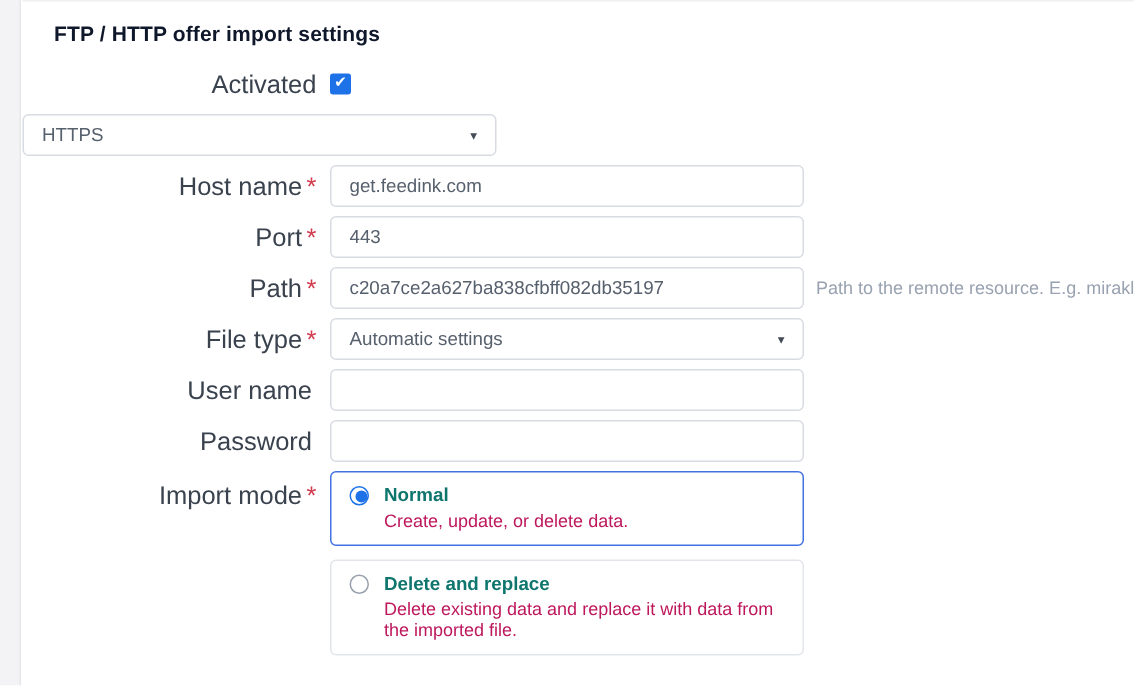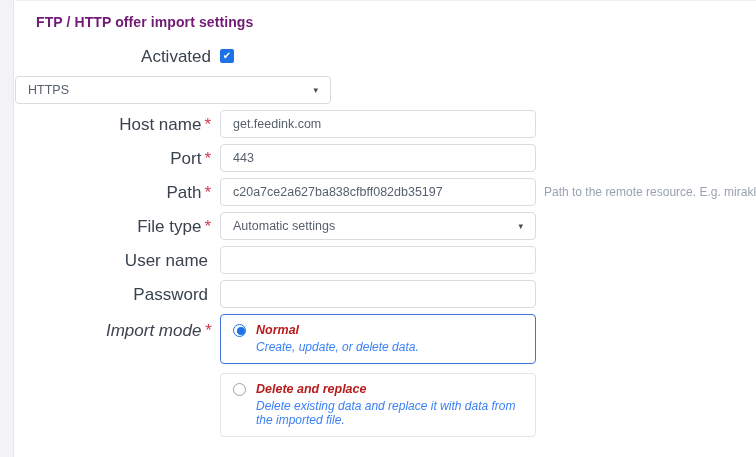--- a/index.html
+++ b/index.html
@@ -14,26 +14,26 @@
   .left-strip {
     position:absolute; left:0; top:0; width:14px; height:100%;
     background:#f3f3f5; border-right:1px solid #e7e7ea;
   }
   .content {
     position:absolute; left:15px; top:0; right:0; bottom:0;
     background:#fff; border-top:1px solid #f0f0f1;
   }
   .page-title {
     margin:13px 0 0 21px;
-    font-size:14px; font-weight:bold; color:#701a75;
+    font-size:14px; font-weight:bold; color:#0f172a;
     letter-spacing:.1px;
   }
   .form { margin-top:17px; }
   .row { display:flex; align-items:center; margin-bottom:6px; }
-  .row.top-align { align-items:flex-start;font-style:italic; }
+  .row.top-align { align-items:flex-start; }
   .row-label {
     width:205px; flex:none; text-align:right; padding-right:9px;
     font-size:17px; color:#3a424e; line-height:15px;
   }
   .row-label .req { color:#d23b4e; margin-left:3px; }
   .checkbox-row { height:18px; margin-bottom:11px; }
   .checkbox {
     width:14px; height:14px; border-radius:2px;
     background:#1d72e8; color:#fff;
     font-size:10px; line-height:14px; text-align:center;
@@ -69,22 +69,22 @@
   .radio {
     width:13px; height:13px; border-radius:50%;
     border:1px solid #98a1ad; background:#fff; flex:none;
     position:relative; margin-right:10px;
   }
   .radio.checked { border-color:#1d72e8; }
   .radio.checked::after {
     content:""; position:absolute; left:2.5px; top:2.5px;
     width:8px; height:8px; border-radius:50%; background:#1d72e8;
   }
-  .mode-title { font-size:12.5px; font-weight:bold; color:#b91c1c; }
-  .mode-desc { margin:3px 0 0 23px; font-size:12px; color:#3b82f6; }
+  .mode-title { font-size:12.5px; font-weight:bold; color:#0f766e; }
+  .mode-desc { margin:3px 0 0 23px; font-size:12px; color:#be185d; }
 </style>
 </head>
 <body>
 
 <div class="left-strip"></div>
 
 <div class="content">
 
   <div class="page-title">FTP / HTTP offer import settings</div>
 

